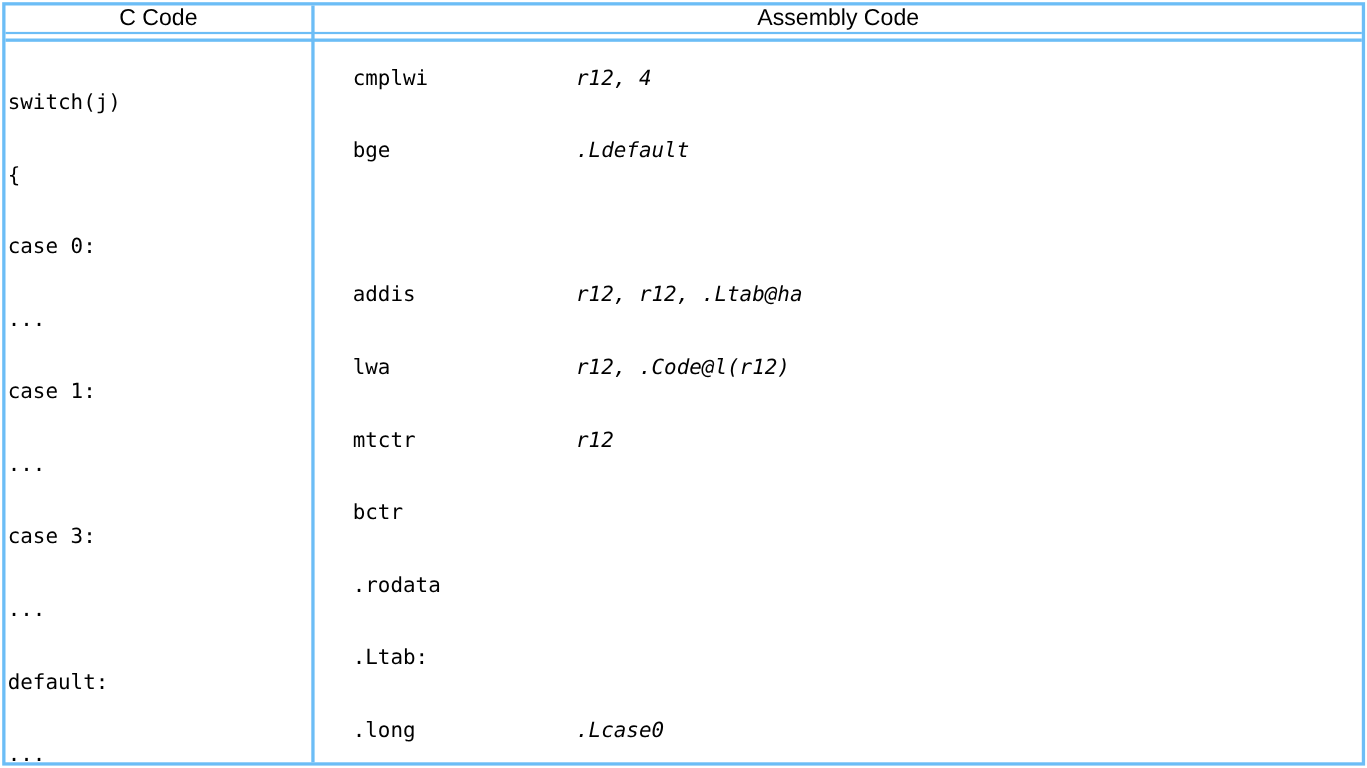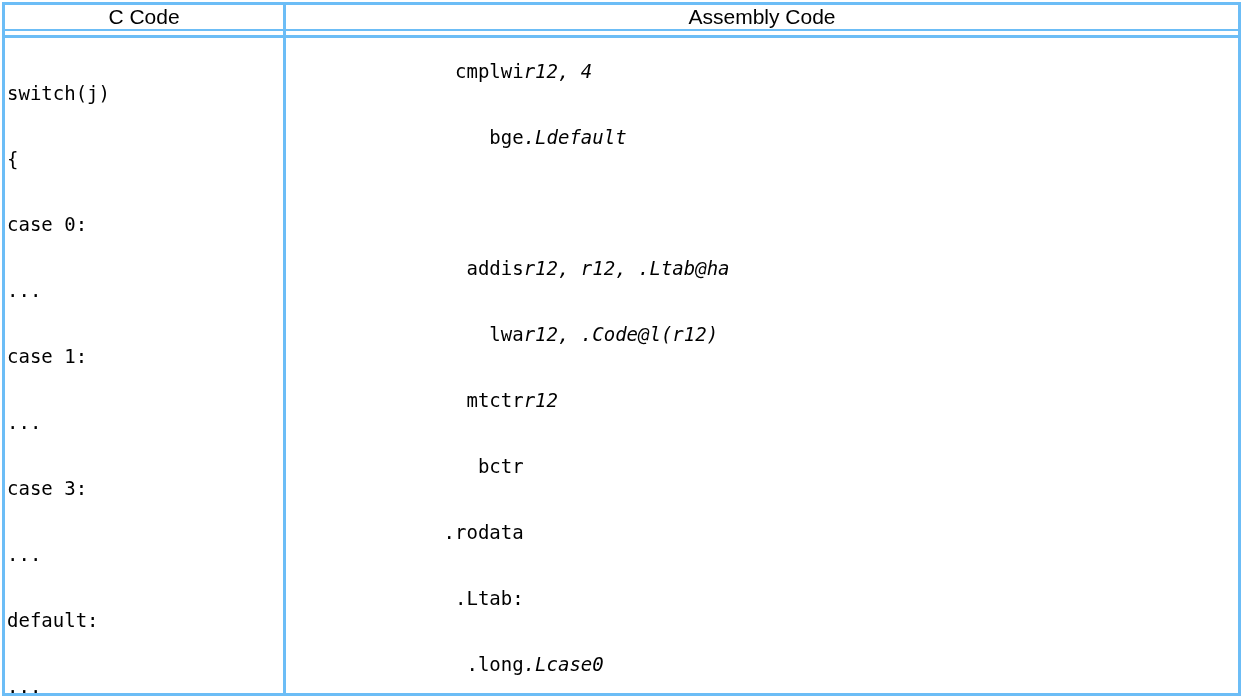--- a/index.html
+++ b/index.html
@@ -71,21 +71,21 @@
     flex-shrink: 0;
     overflow: hidden;
     margin-top: 43px;
   }
   .dspace { width: 3px; flex-shrink: 0; }
   .cell-asm {
     flex: 1;
     padding-left: 4px;
     overflow: hidden;
   }
-  .mn { display: inline-block; width: 203px; text-align: right; }
+  .mn { display: inline-block; width: 203px; }
   .op { display: inline; font-style: italic; }
 </style>
 </head>
 <body>
 
 <div class="code-table">
   <div class="vdivider"></div>
 
   <div class="table-header">
     <div class="hcell-c">C Code</div>

